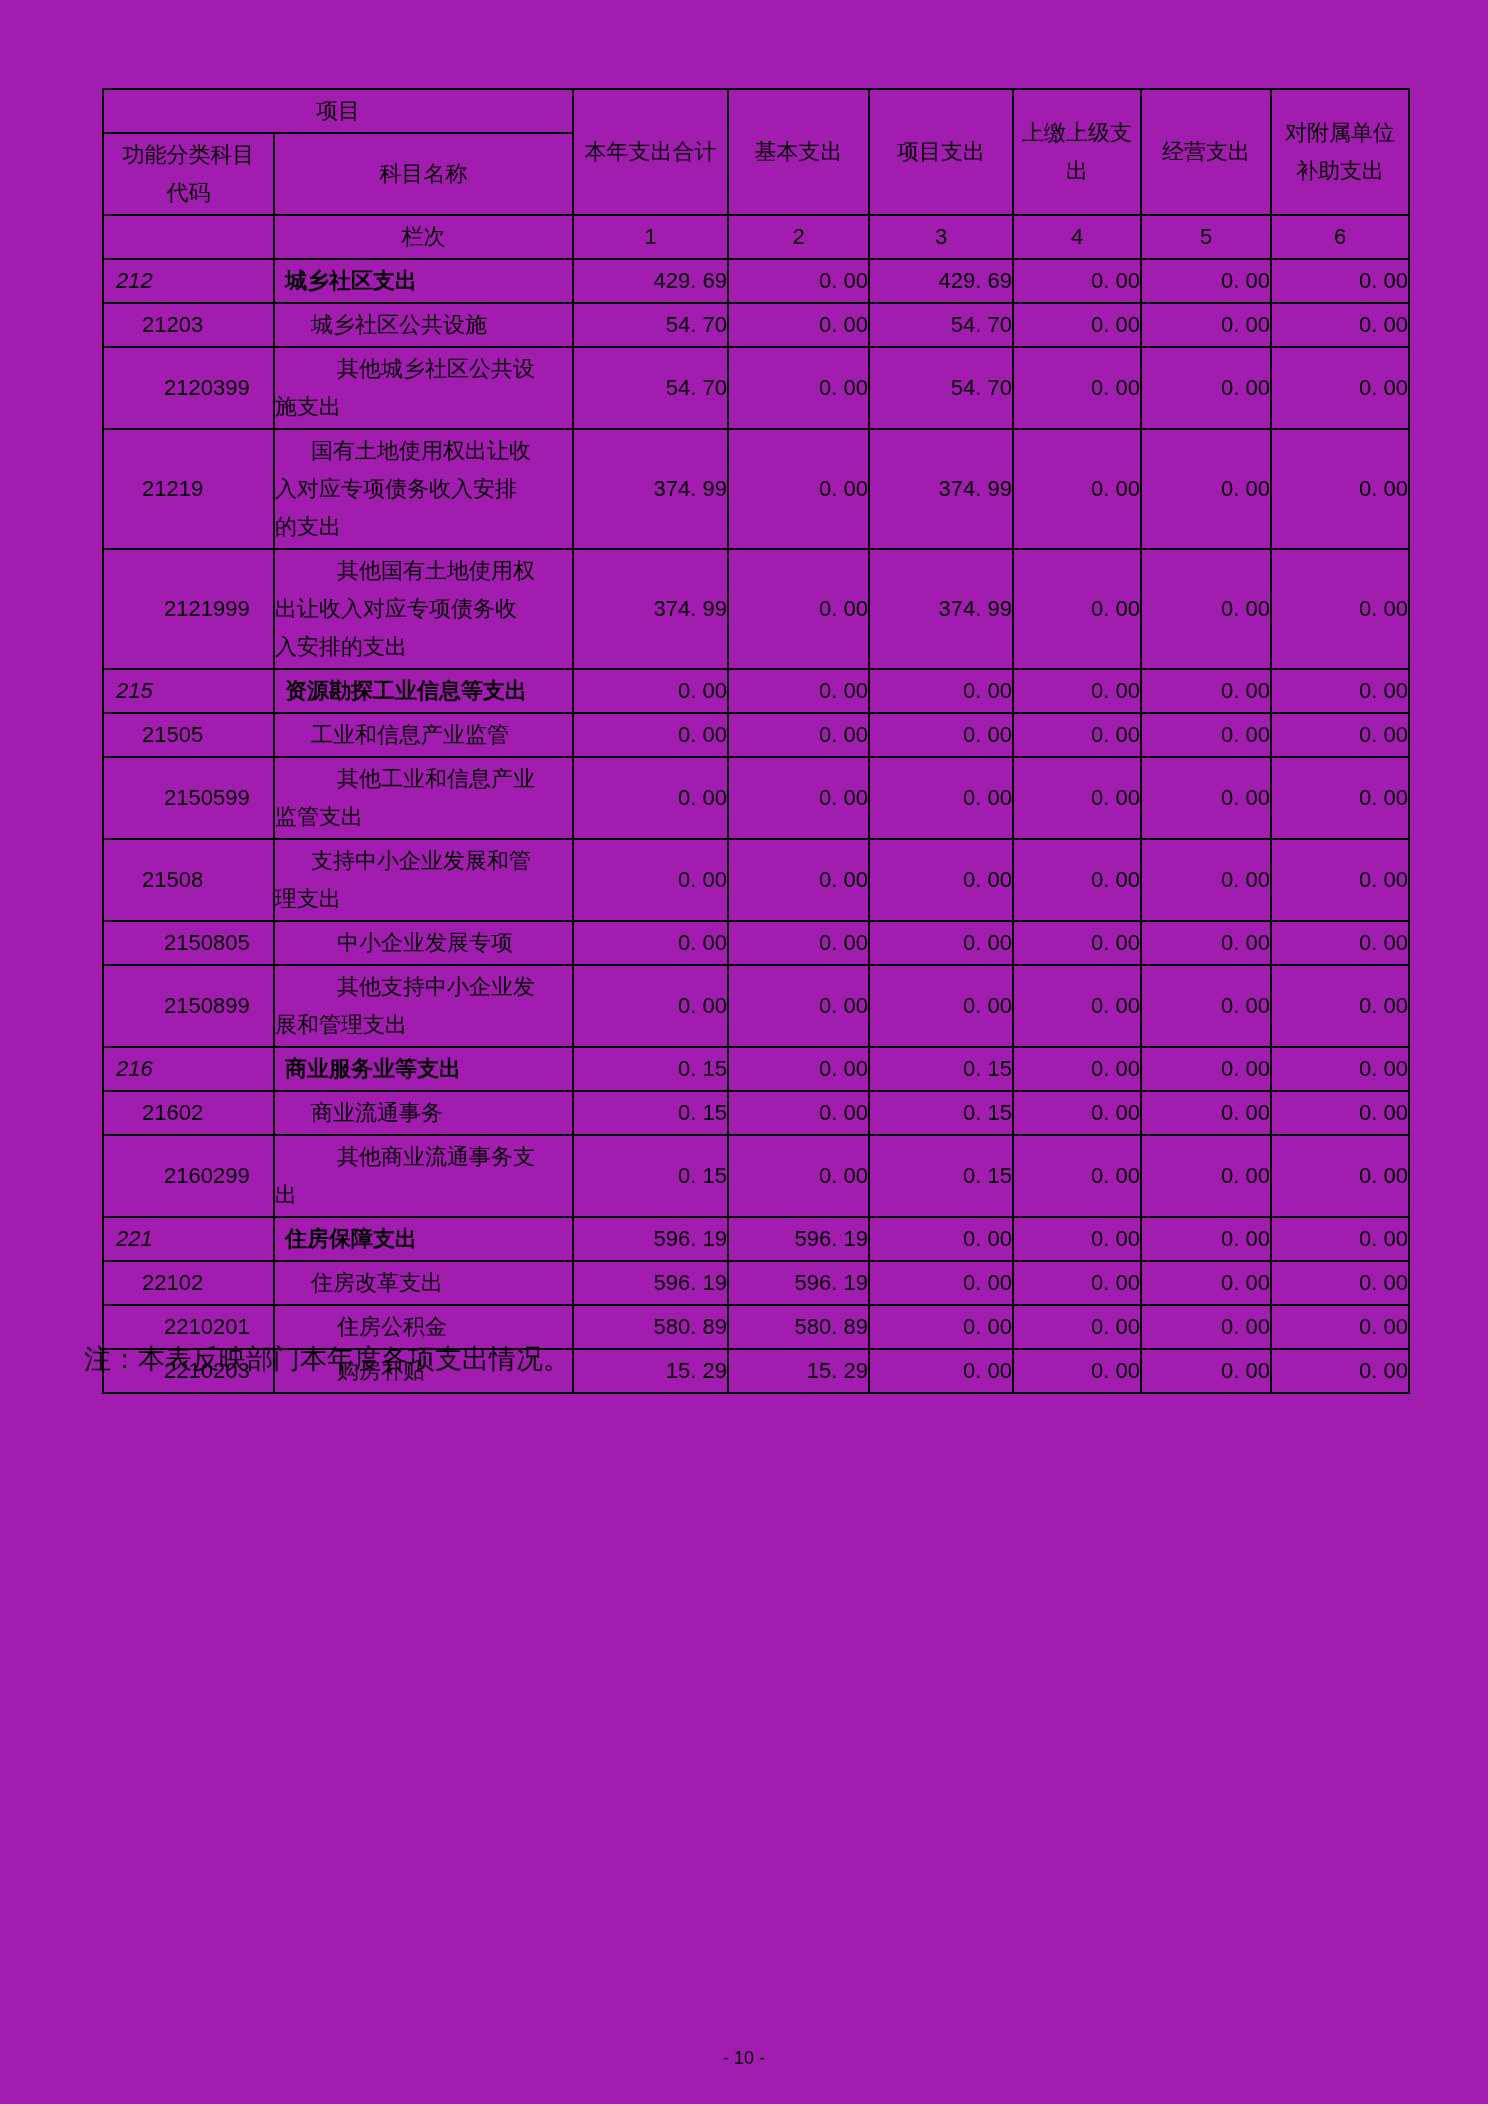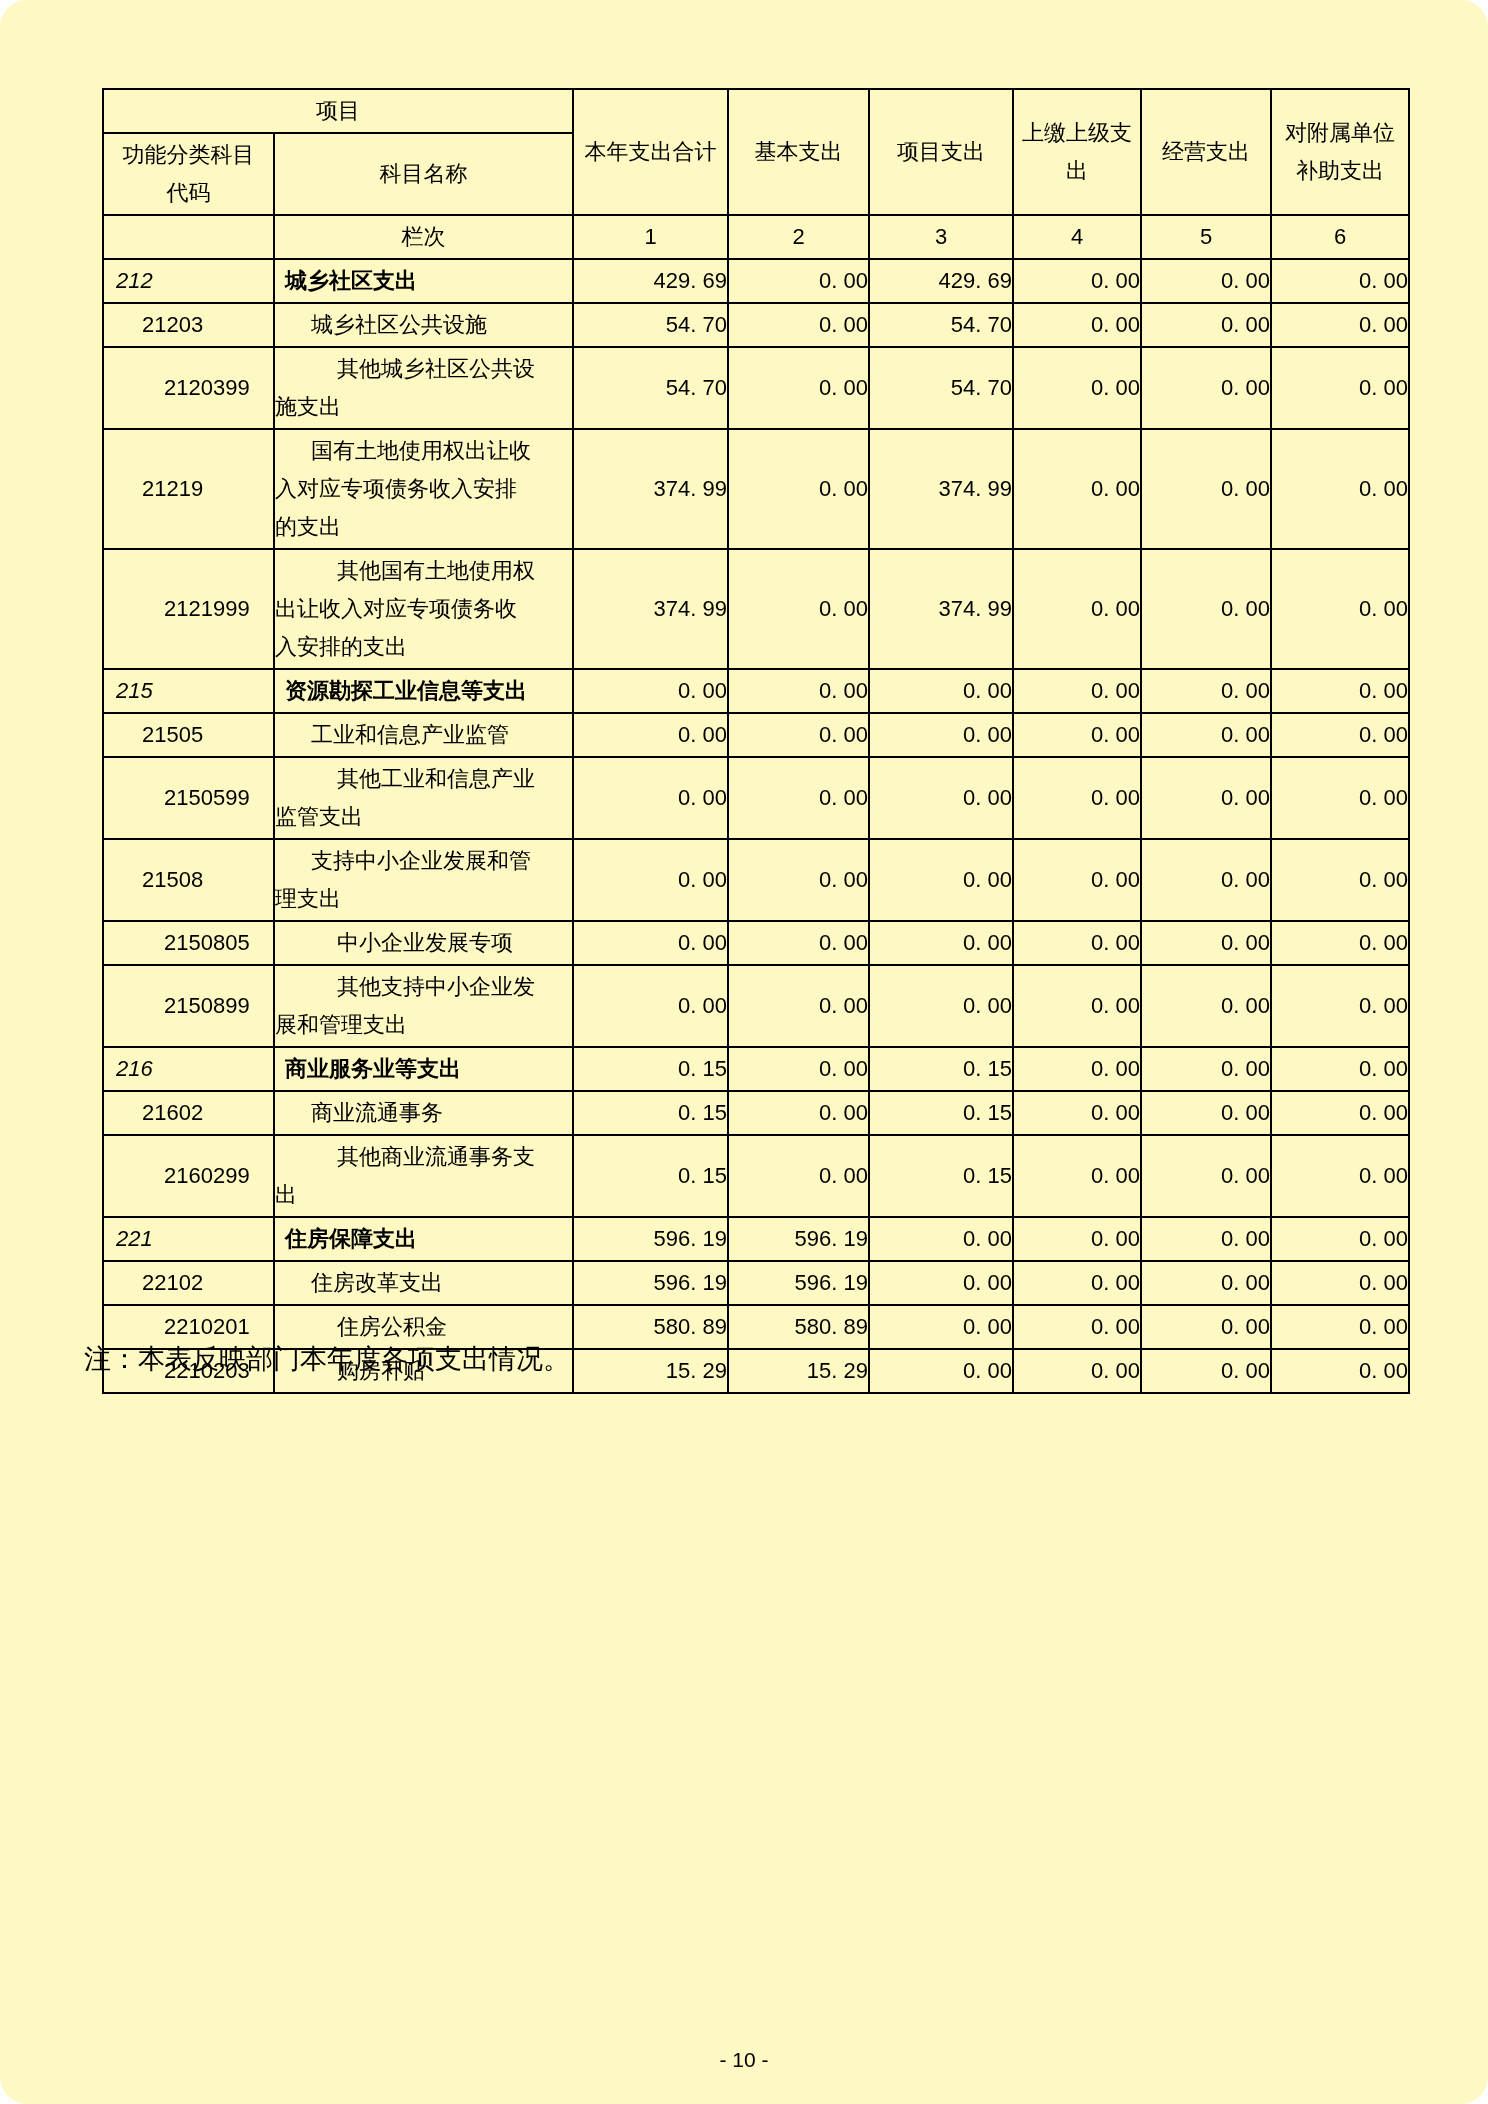--- a/index.html
+++ b/index.html
@@ -4,25 +4,24 @@
 <style>
   html, body {
     margin: 0;
     padding: 0;
     background: #ffffff;
   }
   .page {
     position: relative;
     width: 1488px;
     height: 2104px;
-    background: #fef9c3;
+    background: #a21caf;
     font-family: "Liberation Sans", "DejaVu Sans", sans-serif;
     color: #000000;
     overflow: hidden;
-    border-radius: 27px;
   }
   table.budget {
     position: absolute;
     left: 102px;
     top: 88px;
     width: 1306px;
     border-collapse: collapse;
     table-layout: fixed;
   }
   table.budget td, table.budget th {
@@ -65,21 +64,21 @@
     top: 1345px;
     font-size: 27px;
     line-height: 28px;
   }
   .pagenum {
     position: absolute;
     left: 0;
     top: 2048px;
     width: 100%;
     text-align: center;
-    font-size: 21px;
+    font-size: 18px;
   }
 </style>
 </head>
 <body>
 
 <div class="page">
 
   <table class="budget">
     <colgroup>
       <col style="width:171px">

